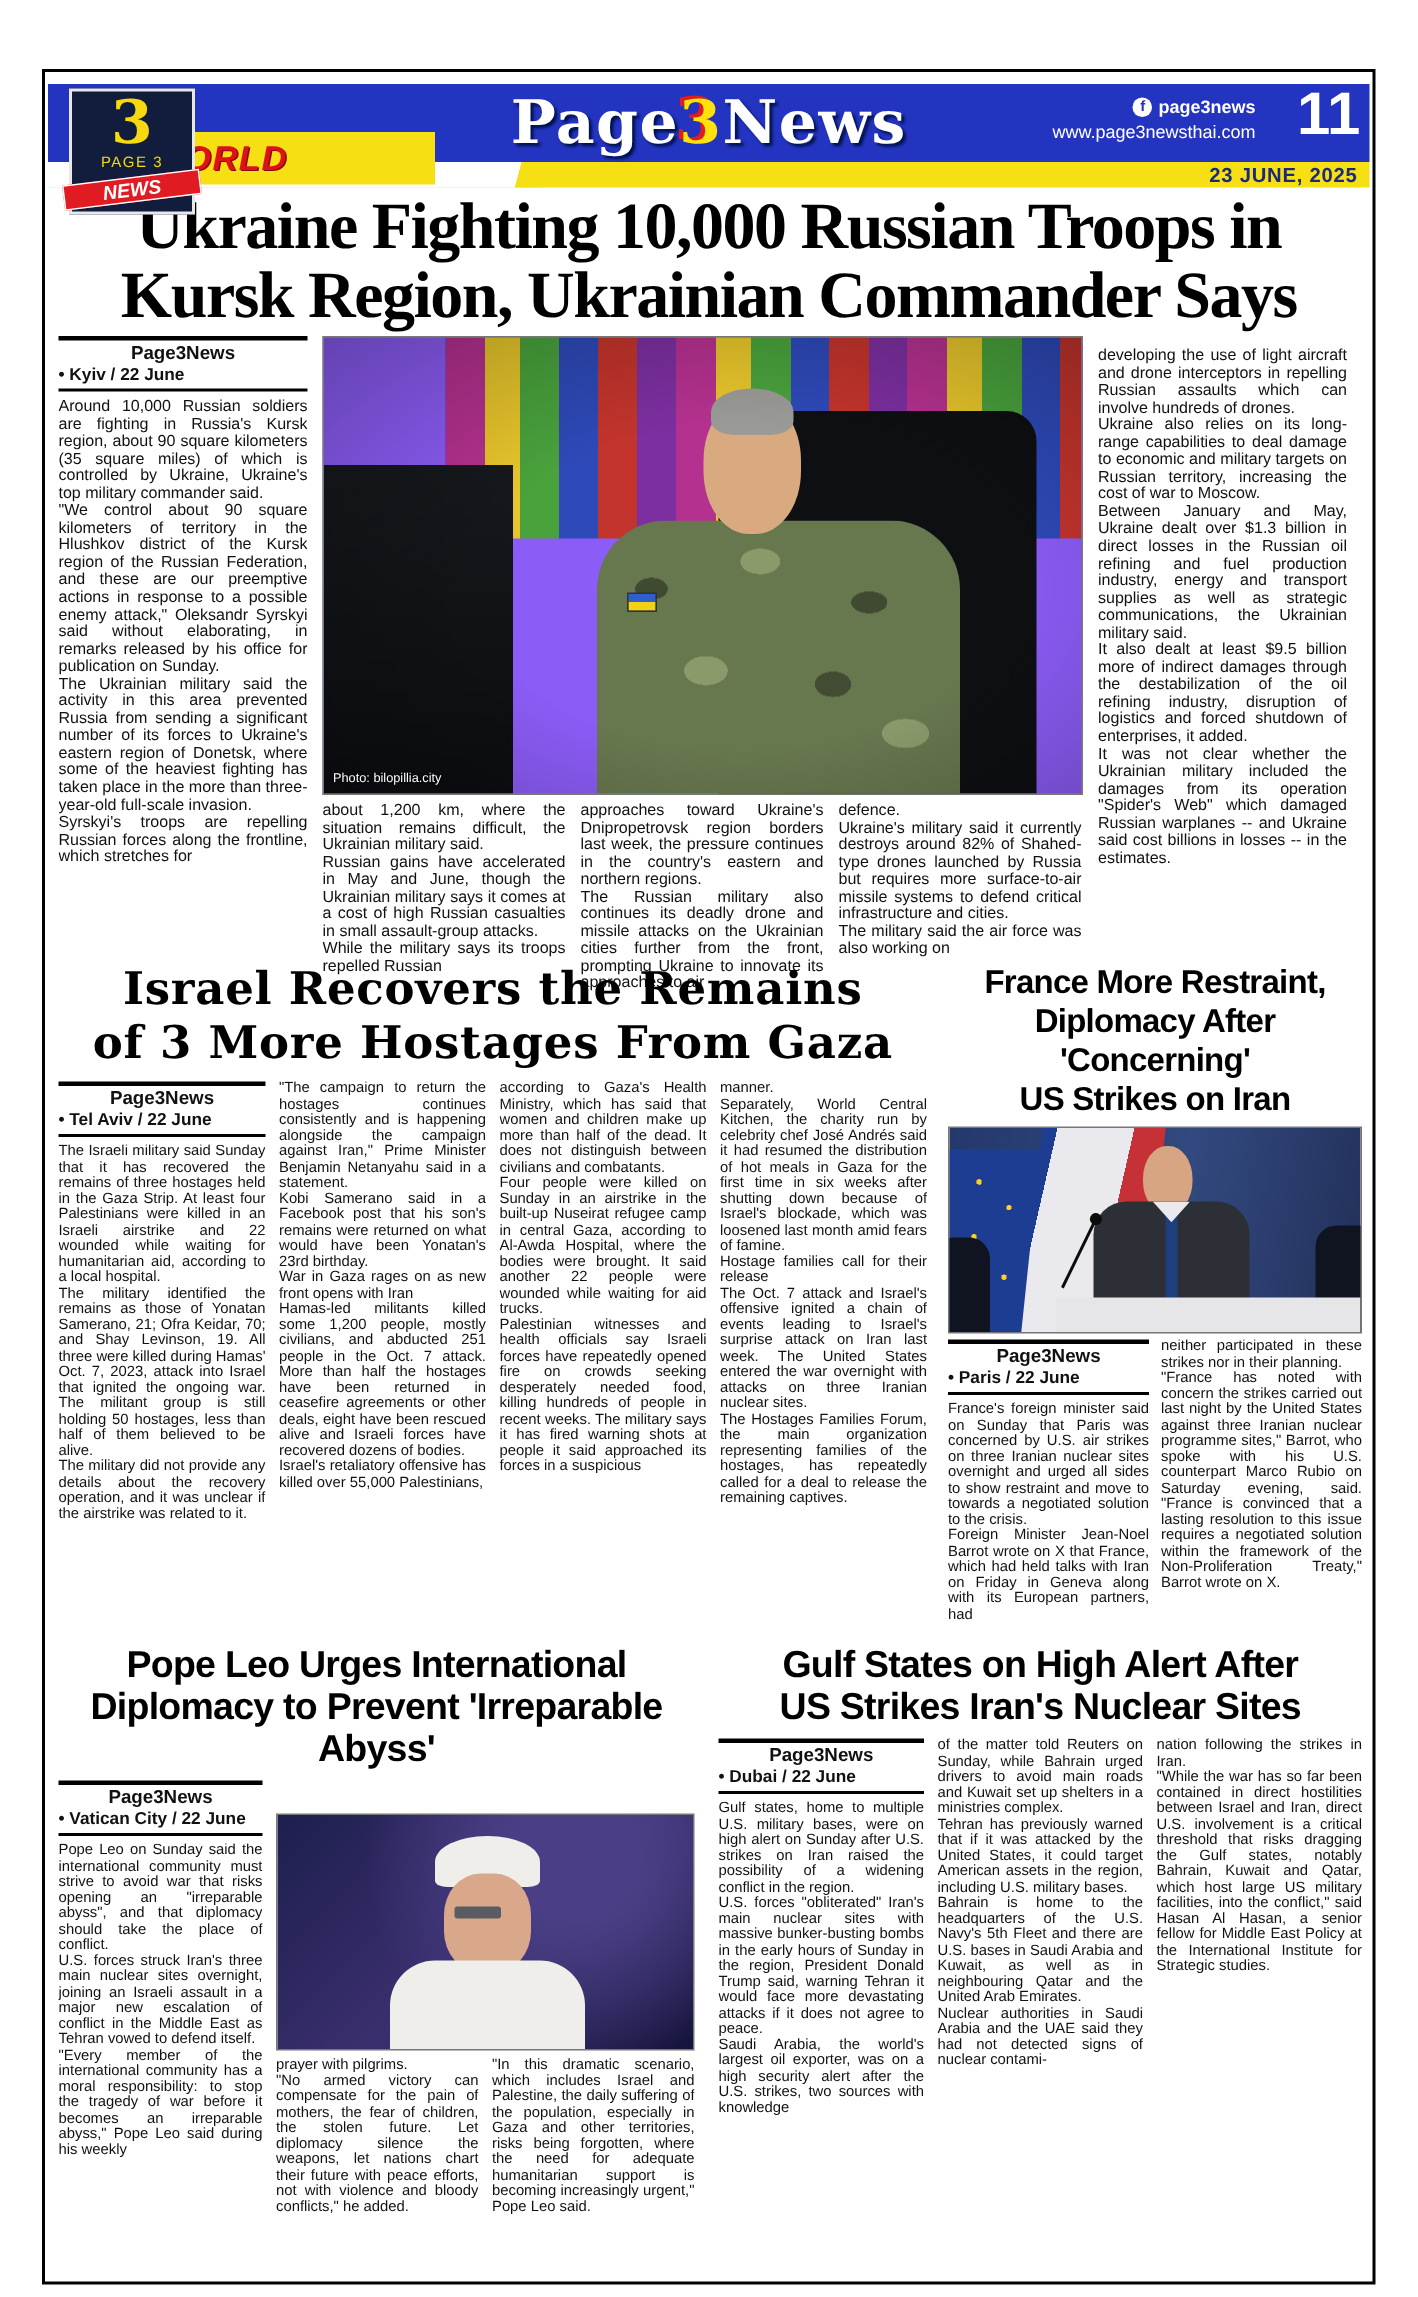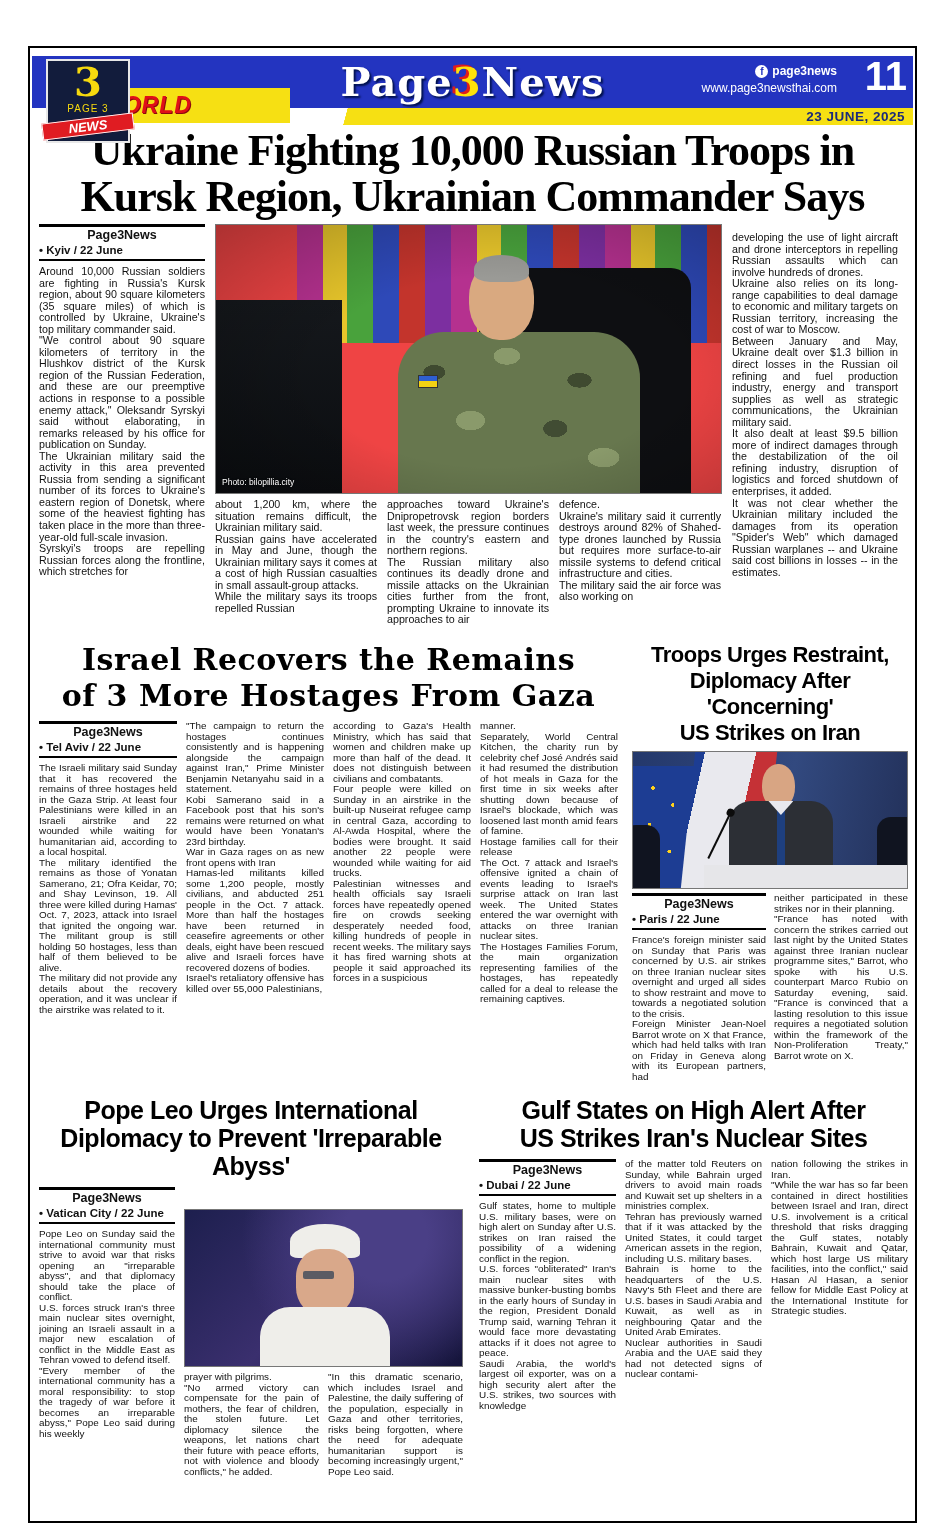--- a/index.html
+++ b/index.html
@@ -65,21 +65,21 @@
   .pope-body{display:flex;gap:9px;margin-top:7px}
   .pope-col1{width:136px;height:352px}
   .pope-right{width:279px}
   .pope-cols{display:flex;gap:9px;margin-top:5px}
   .pope-cols .col{width:135px;height:160px}
   .gulf-block{width:429px}
   .gulf-cols{display:flex;gap:9px;margin-top:7px}
   .gulf-cols .col{width:137px;height:352px}
 
   
-  .ukr-photo{position:relative;height:270px;background:#ef4444;overflow:hidden;border:1px solid #777}
+  .ukr-photo{position:relative;height:306px;background:#8b5cf6;overflow:hidden;border:1px solid #777}
   .ukr-flag{position:absolute;top:0;left:16%;right:0;height:44%;
     background:repeating-linear-gradient(90deg,#b5318f 0 26px,#e8c62b 26px 50px,#49a23c 50px 76px,#2e49b8 76px 102px,#c3342c 102px 128px,#7c2fa0 128px 154px)}
   .ukr-monitor{position:absolute;left:0;top:28%;width:25%;height:72%;background:linear-gradient(#15181c,#0b0d10)}
   .ukr-chair{position:absolute;left:52%;top:16%;width:42%;height:84%;background:#0e0f12;border-radius:20px 20px 0 0}
   .ukr-torso{position:absolute;left:36%;top:40%;width:48%;height:60%;border-radius:46px 46px 0 0;
     background:radial-gradient(18px 12px at 15% 25%,#3f4a30 60%,transparent 61%),
       radial-gradient(22px 14px at 45% 15%,#8a9a6b 60%,transparent 61%),
       radial-gradient(20px 12px at 75% 30%,#3f4a30 60%,transparent 61%),
       radial-gradient(24px 16px at 30% 55%,#8a9a6b 60%,transparent 61%),
       radial-gradient(20px 14px at 65% 60%,#414c33 60%,transparent 61%),
@@ -242,21 +242,21 @@
             <p>Separately, World Central Kitchen, the charity run by celebrity chef José Andrés said it had resumed the distribution of hot meals in Gaza for the first time in six weeks after shutting down because of Israel's blockade, which was loosened last month amid fears of famine.</p>
             <p>Hostage families call for their release</p>
             <p>The Oct. 7 attack and Israel's offensive ignited a chain of events leading to Israel's surprise attack on Iran last week. The United States entered the war overnight with attacks on three Iranian nuclear sites.</p>
             <p>The Hostages Families Forum, the main organization representing families of the hostages, has repeatedly called for a deal to release the remaining captives.</p>
           </div>
       </div>
     </div>
 
     <div class="france-block">
       <div class="sans-hl fr-hl hl-wrap">
-          <p>Troops Urges Restraint,</p>
+          <p>France More Restraint,</p>
           <p>Diplomacy After 'Concerning'</p>
           <p>US Strikes on Iran</p>
         </div>
       <div class="fr-photo" style="margin-top:5px">
         <div class="fr-eu"></div>
         <div class="fr-flag"></div>
         <div class="fr-sil-l"></div>
         <div class="fr-sil-r"></div>
         <div class="fr-head"></div>
         <div class="fr-body"></div>

